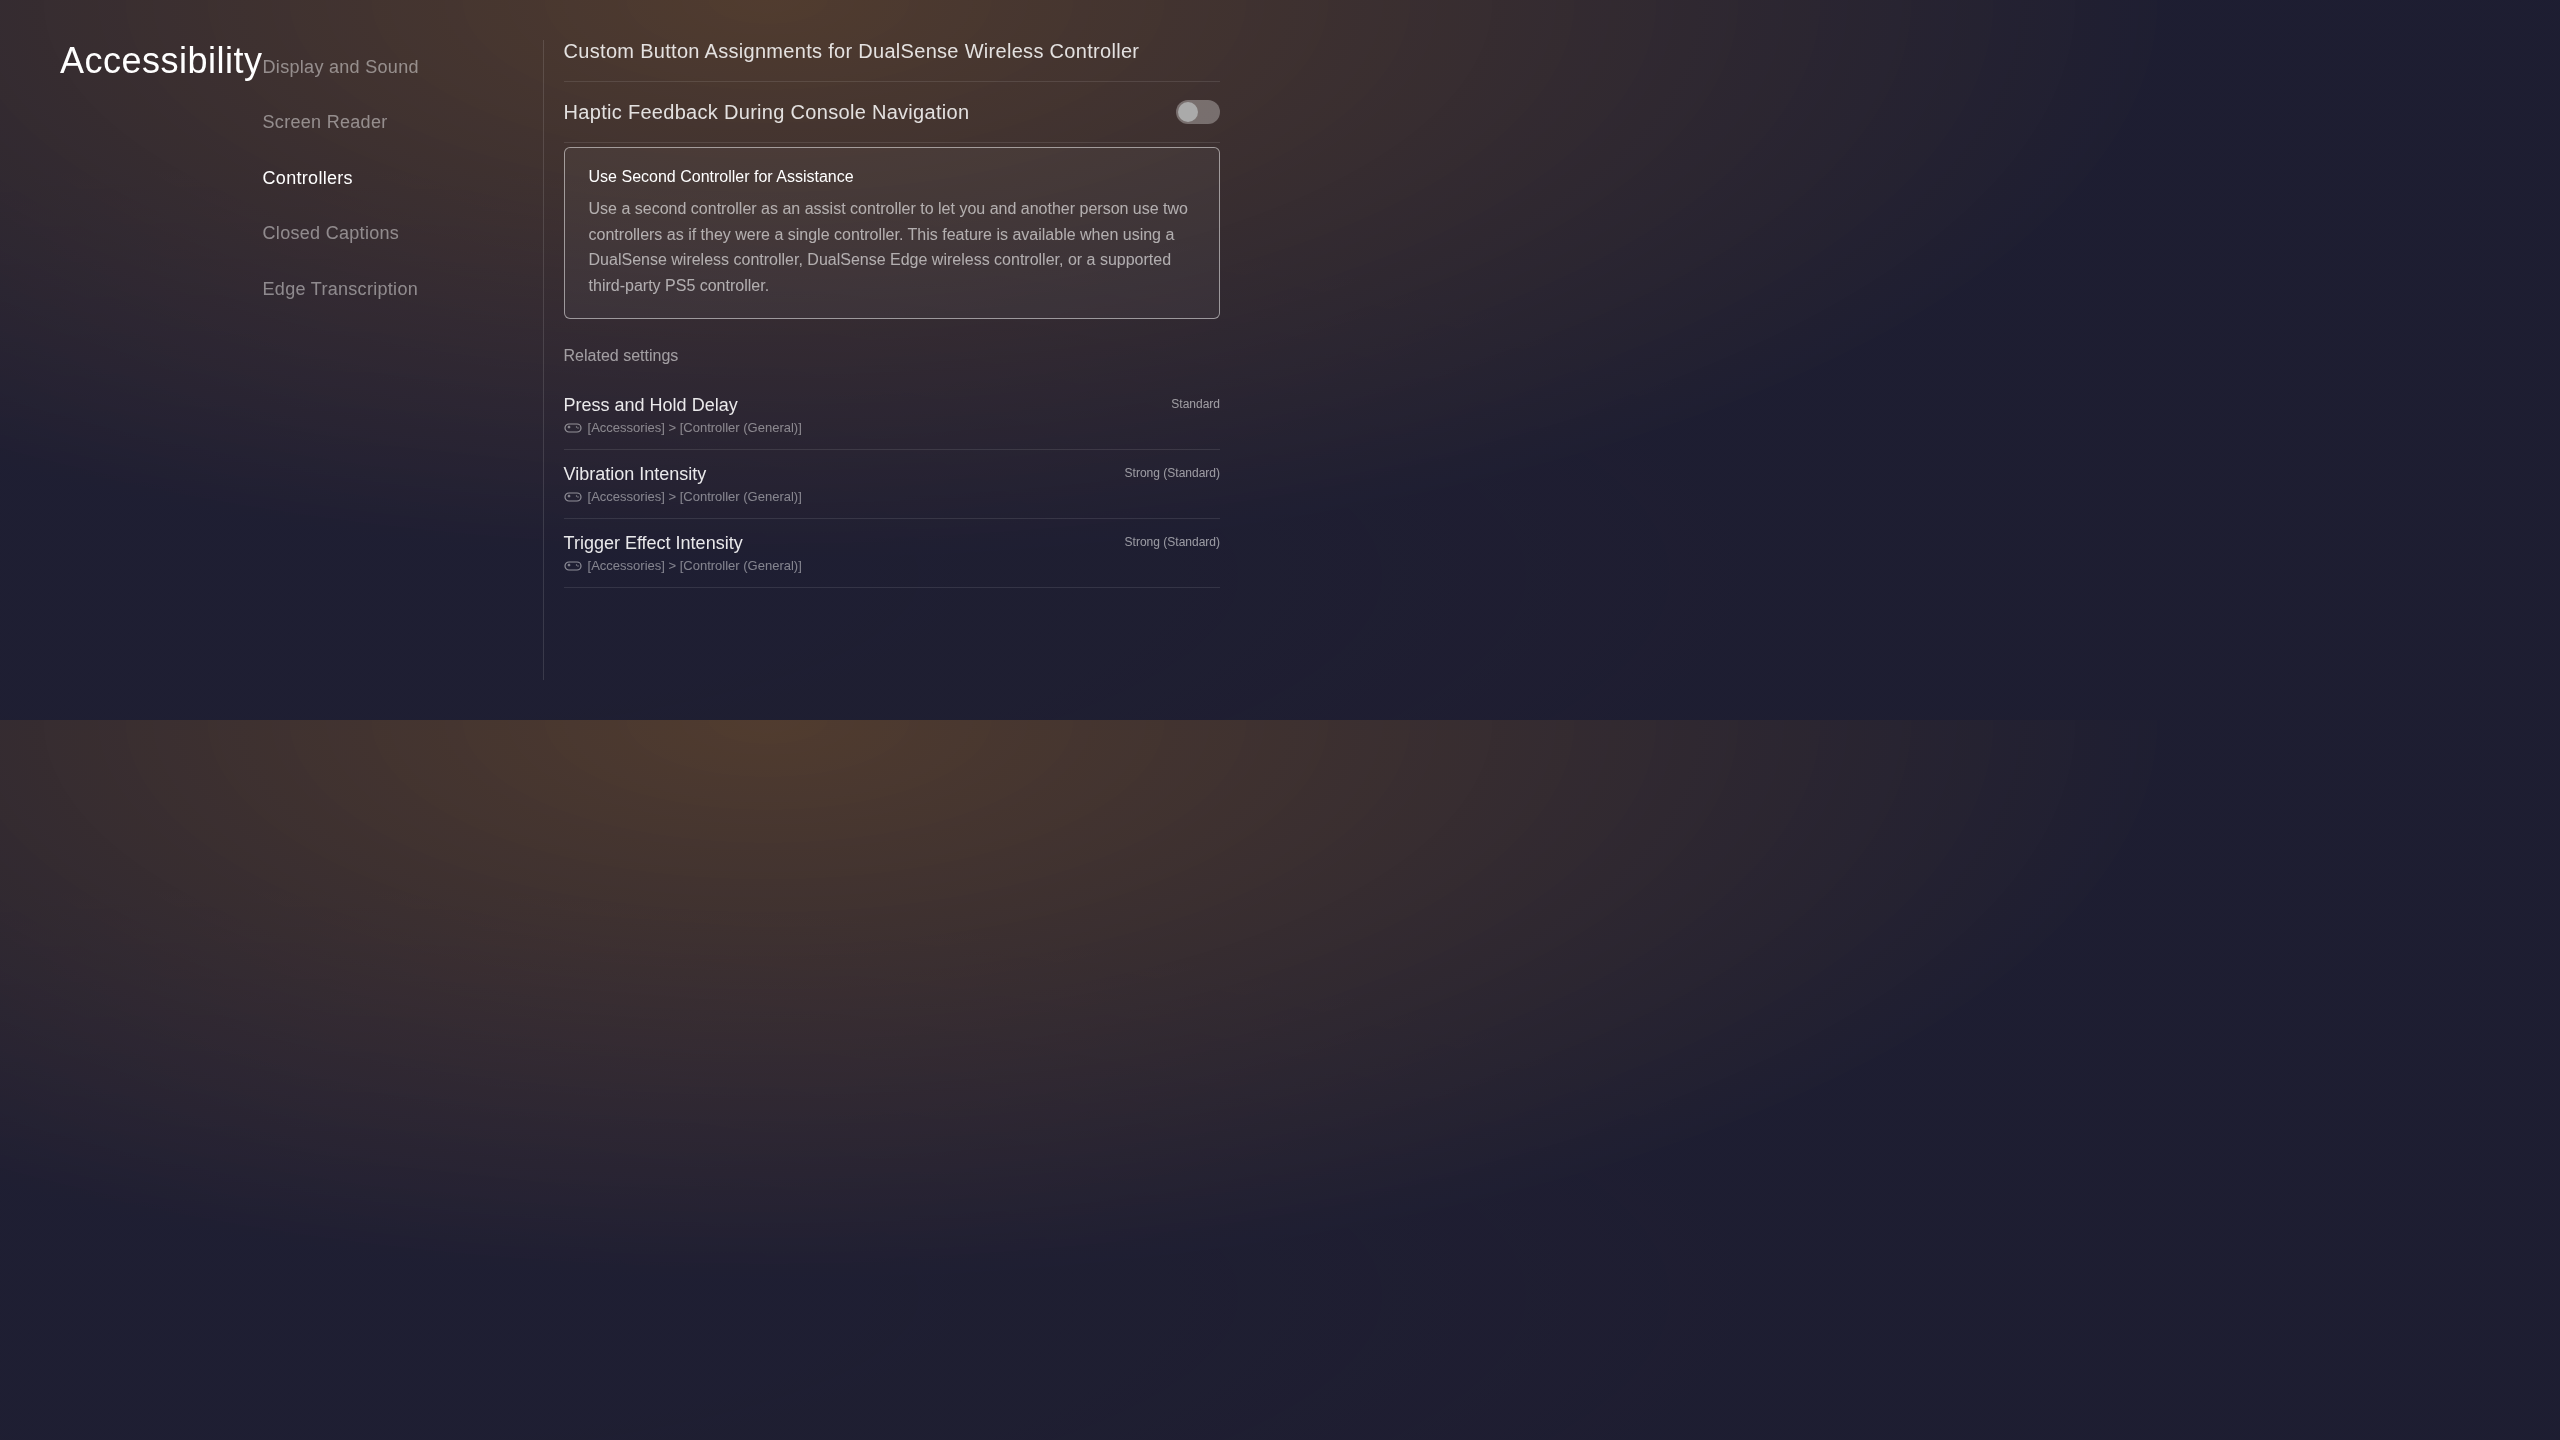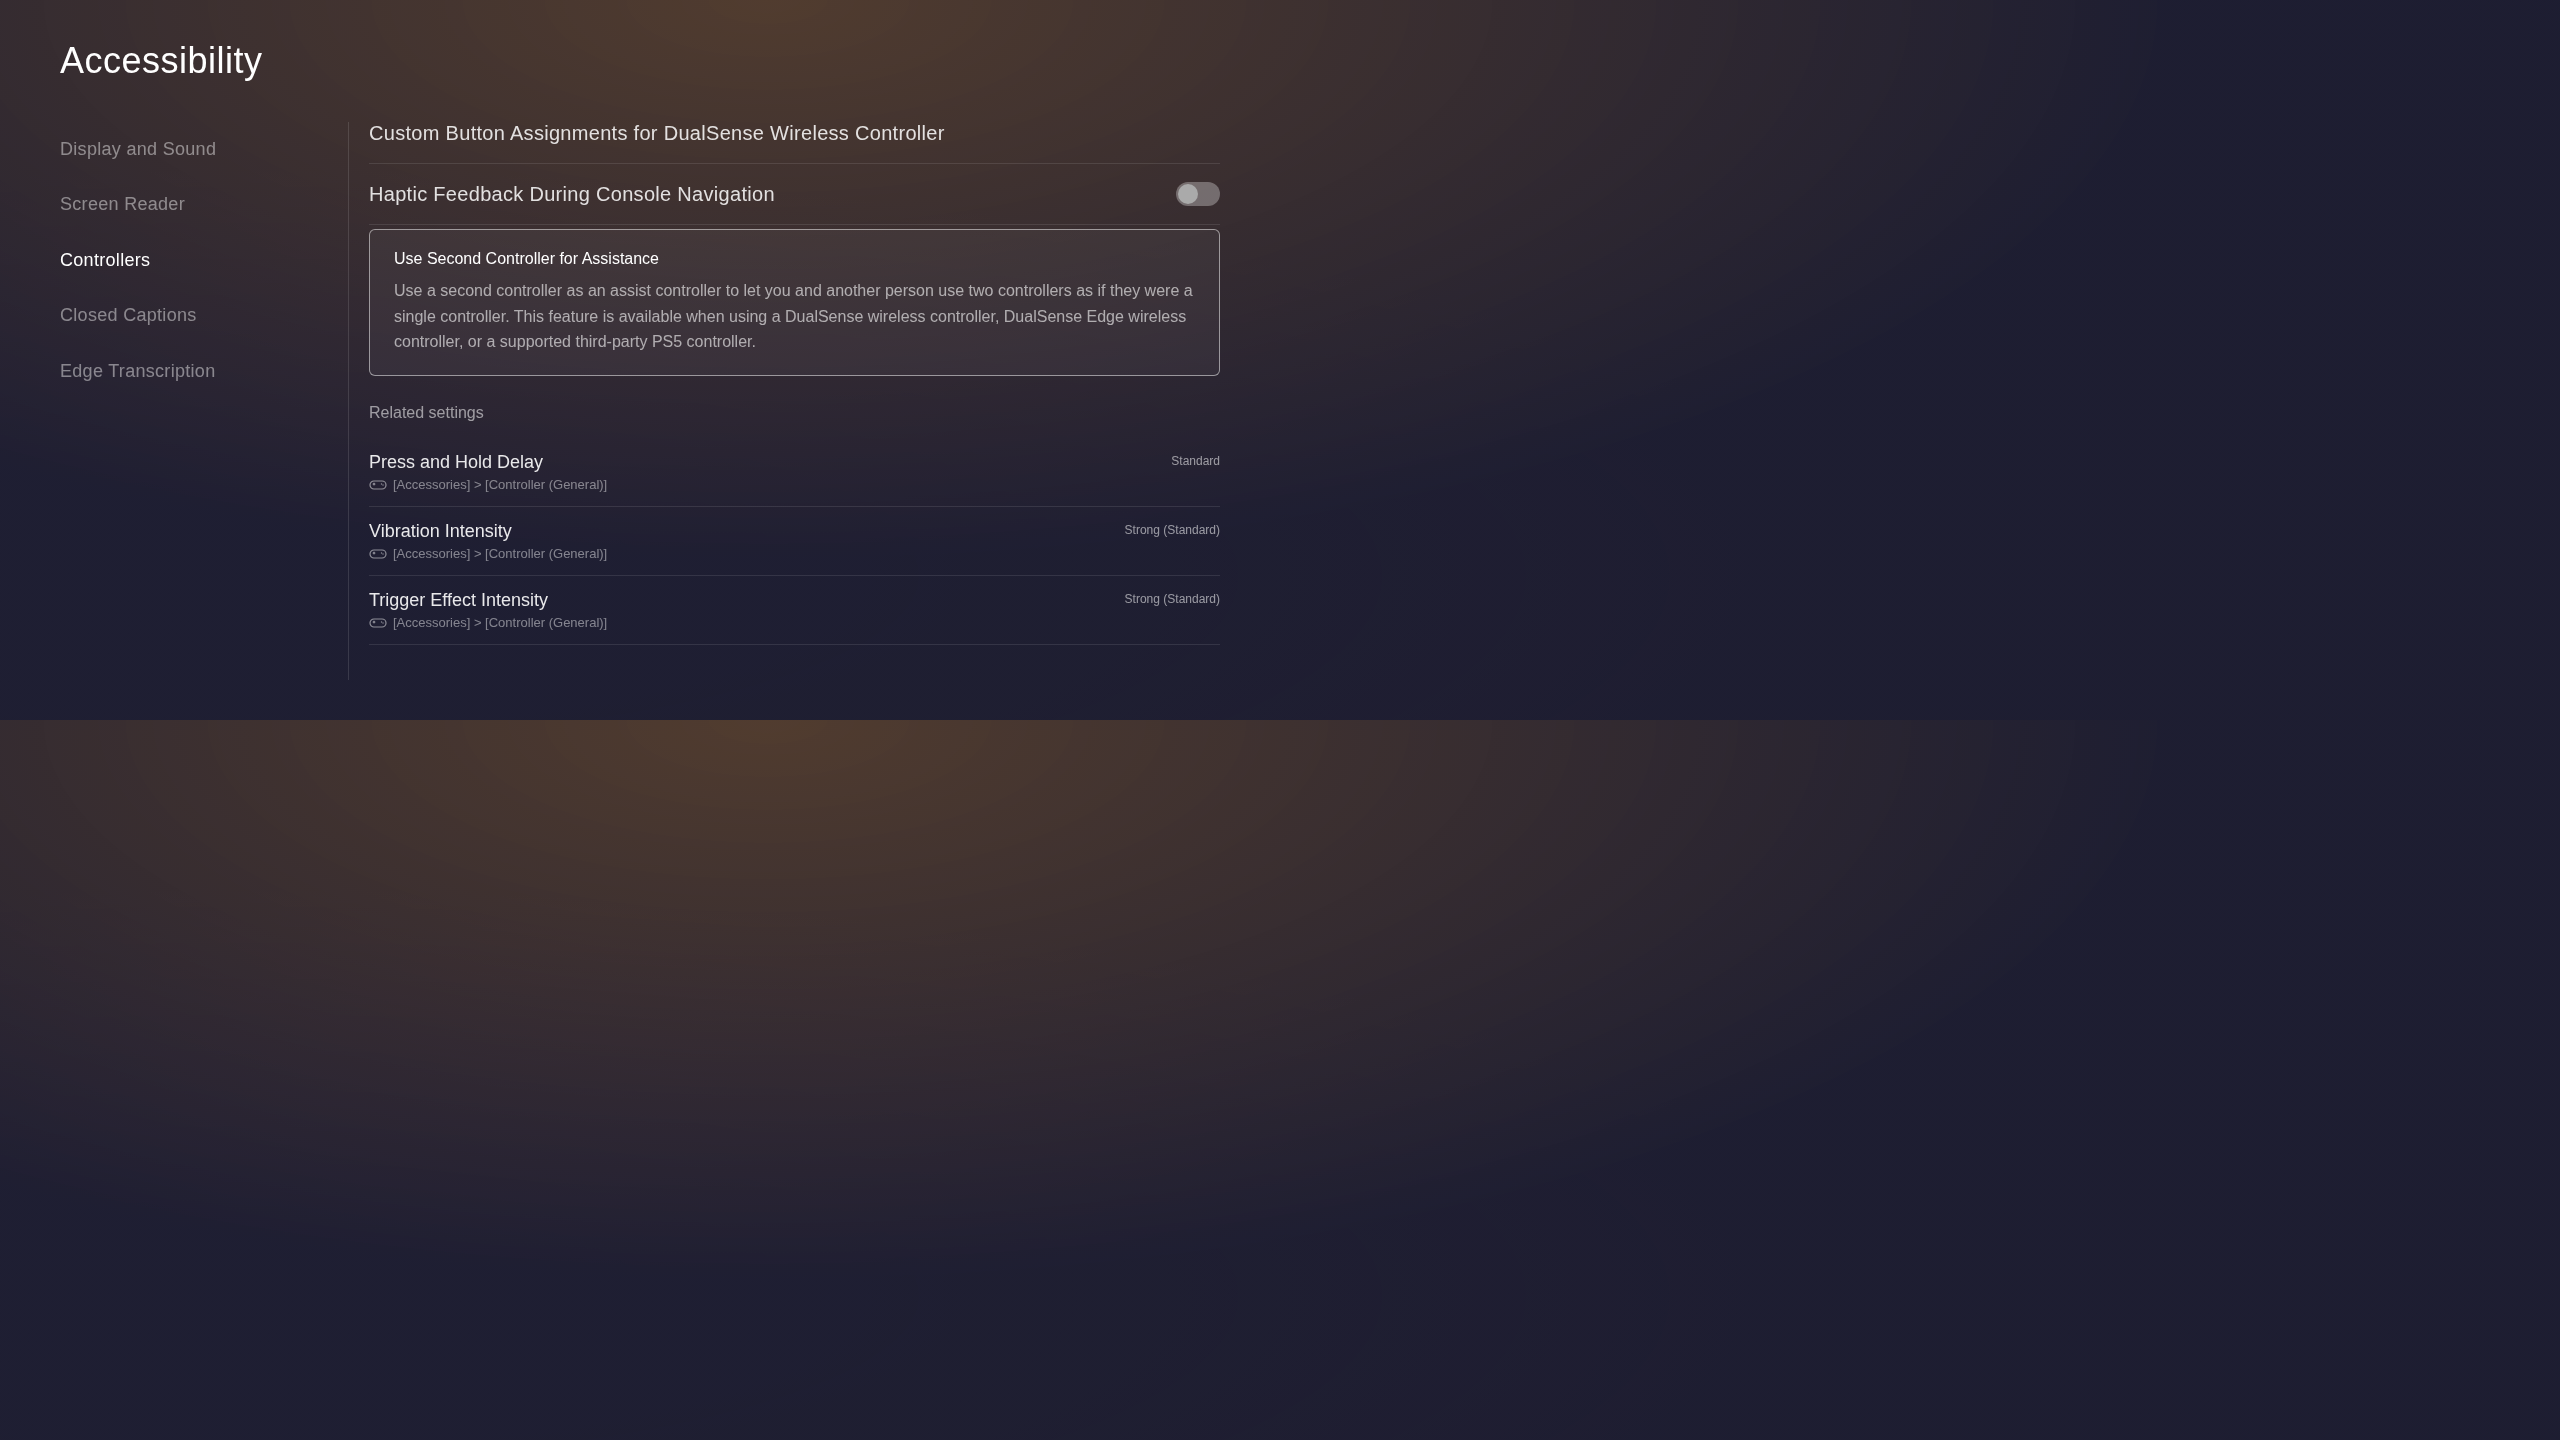--- a/index.html
+++ b/index.html
@@ -16,38 +16,38 @@
                   radial-gradient(ellipse at 10% 80%, rgba(60, 40, 80, 0.4) 0%, transparent 50%),
                   #1c1c28;
       font-family: 'Segoe UI', Arial, sans-serif;
       color: #ffffff;
       overflow: hidden;
       position: relative;
     }
 
     .page-container {
       display: flex;
-      flex-direction: column;
+      flex-direction: row;
       width: 100%;
       height: 100%;
       padding: 40px 60px 40px 60px;
     }
 
     .page-title {
       font-size: 36px;
       font-weight: 300;
       color: #ffffff;
       margin-bottom: 40px;
       letter-spacing: 0.5px;
     }
 
     .content-area {
       display: flex;
       flex: 1;
-      gap: 8px;
+      gap: 0;
     }
 
     
     .sidebar {
       width: 280px;
       flex-shrink: 0;
       display: flex;
       flex-direction: column;
       gap: 0;
       padding-right: 20px;

